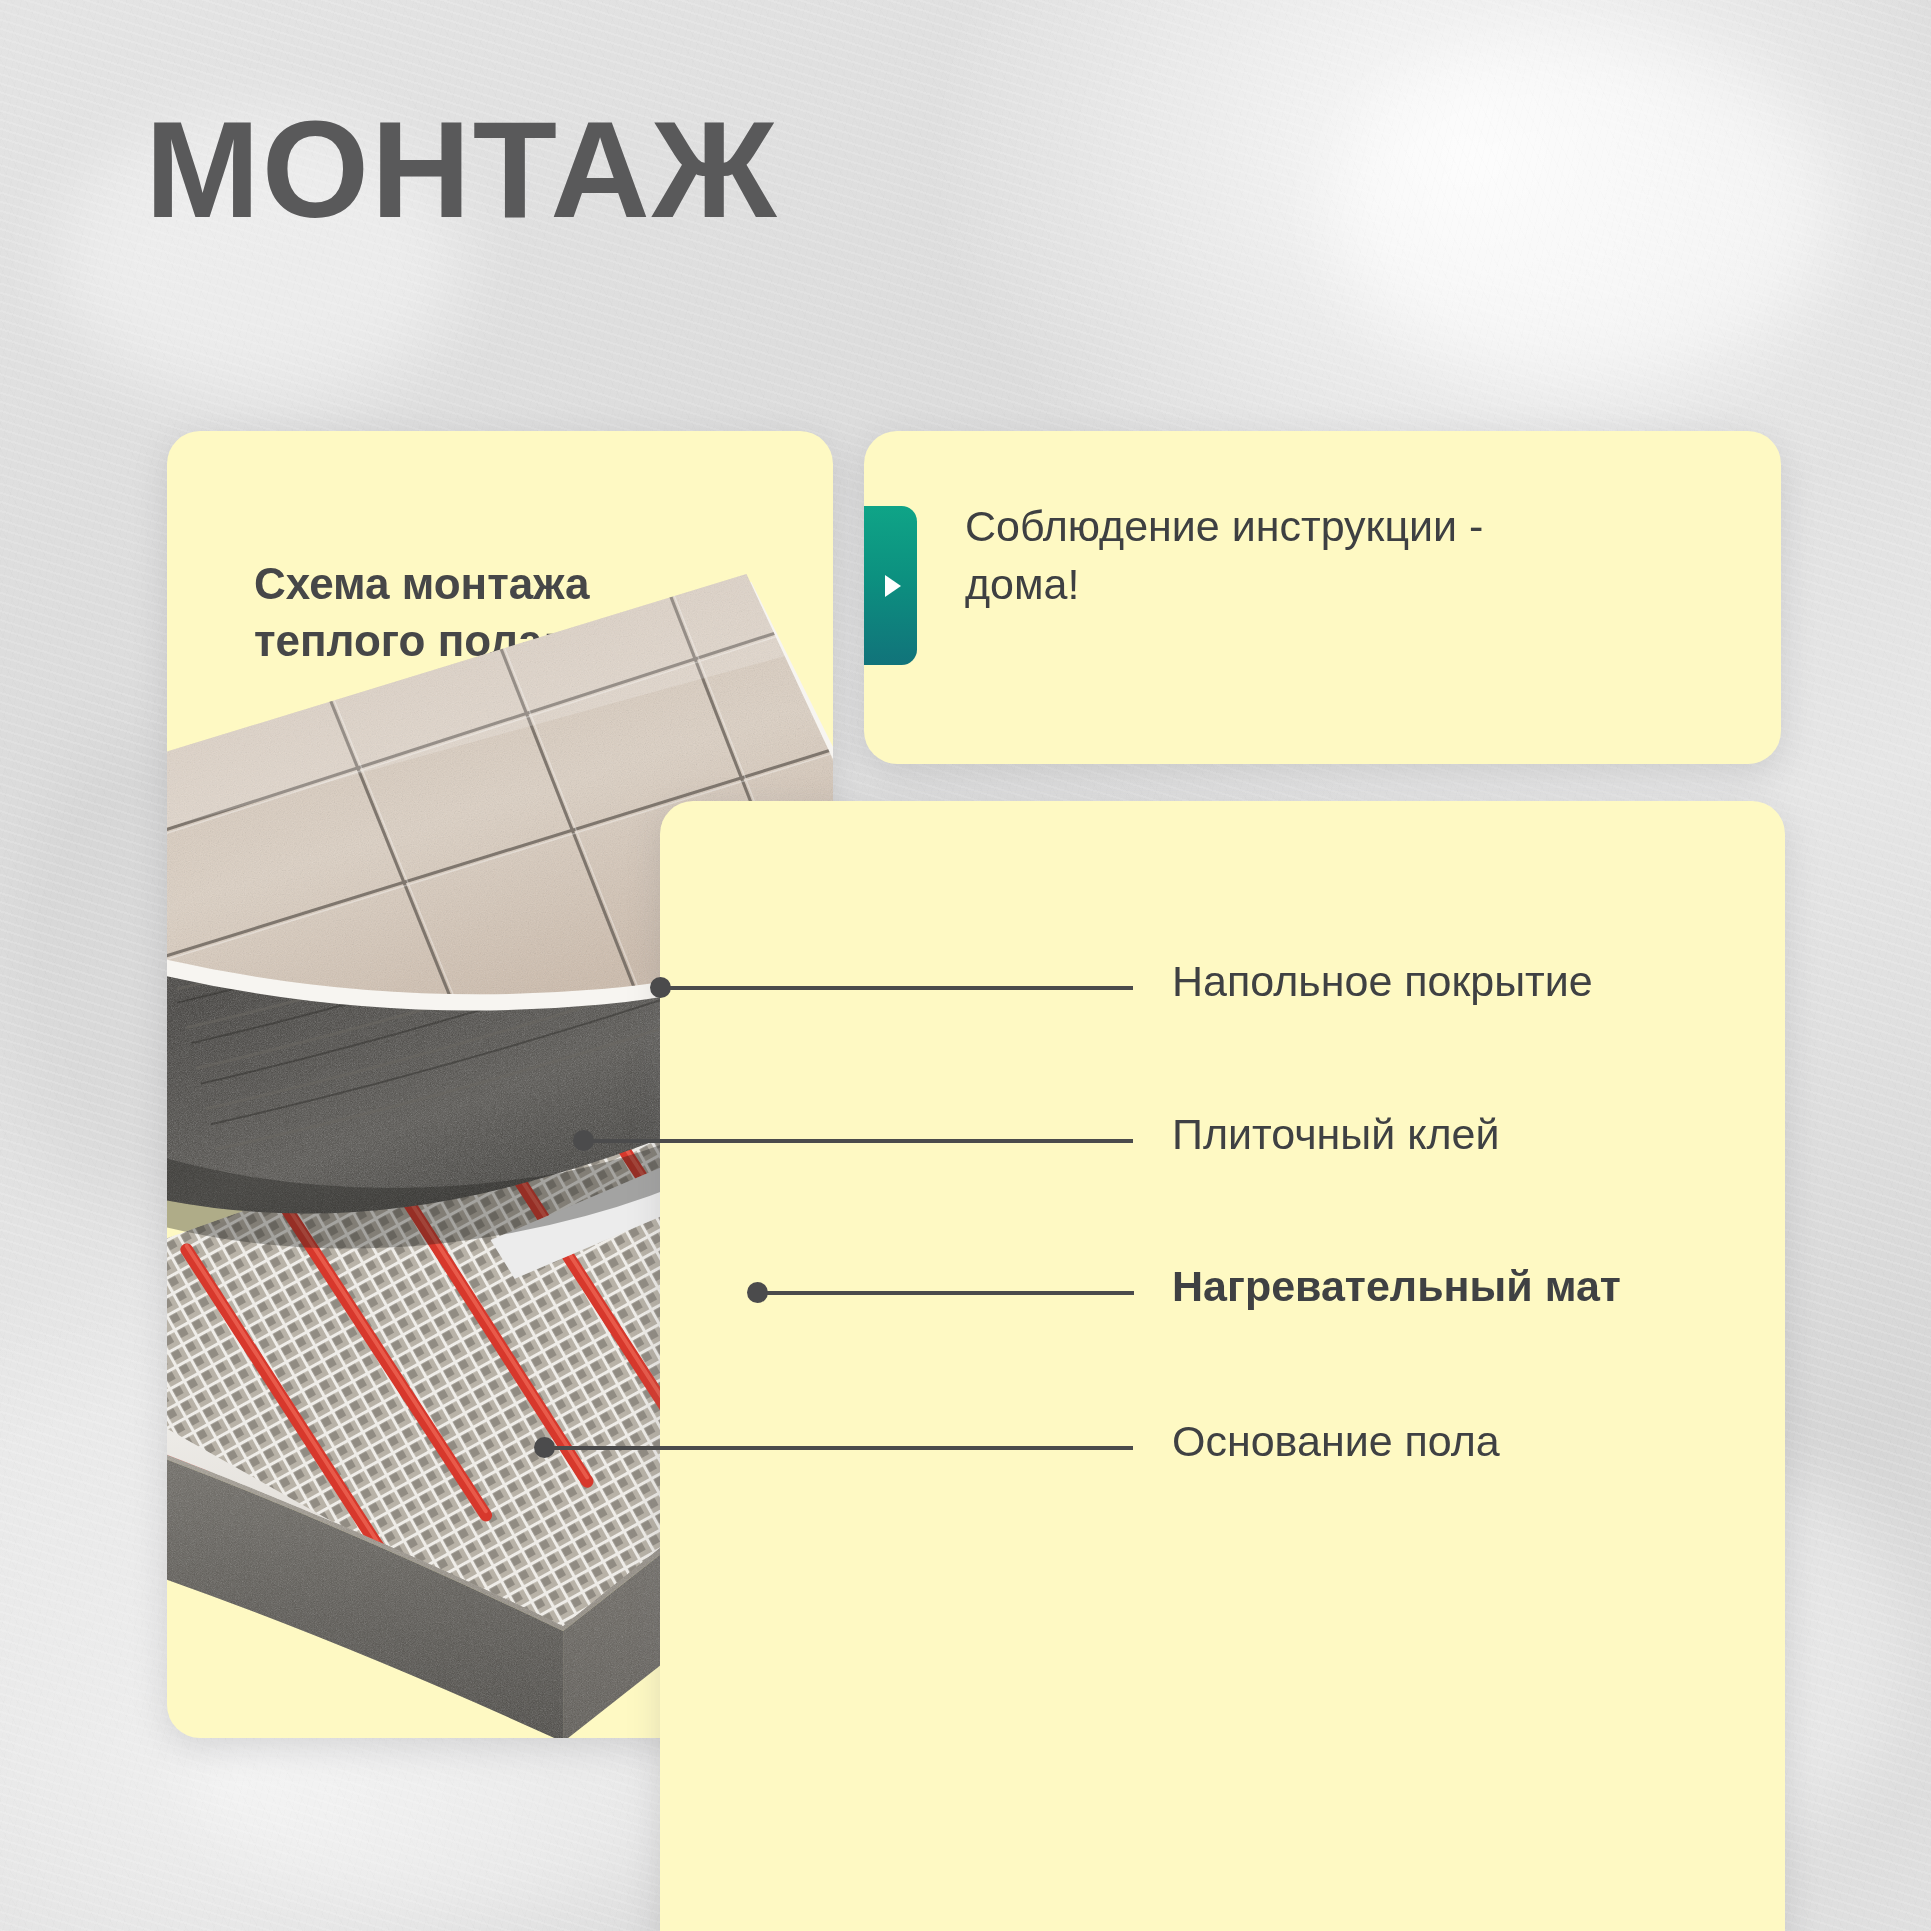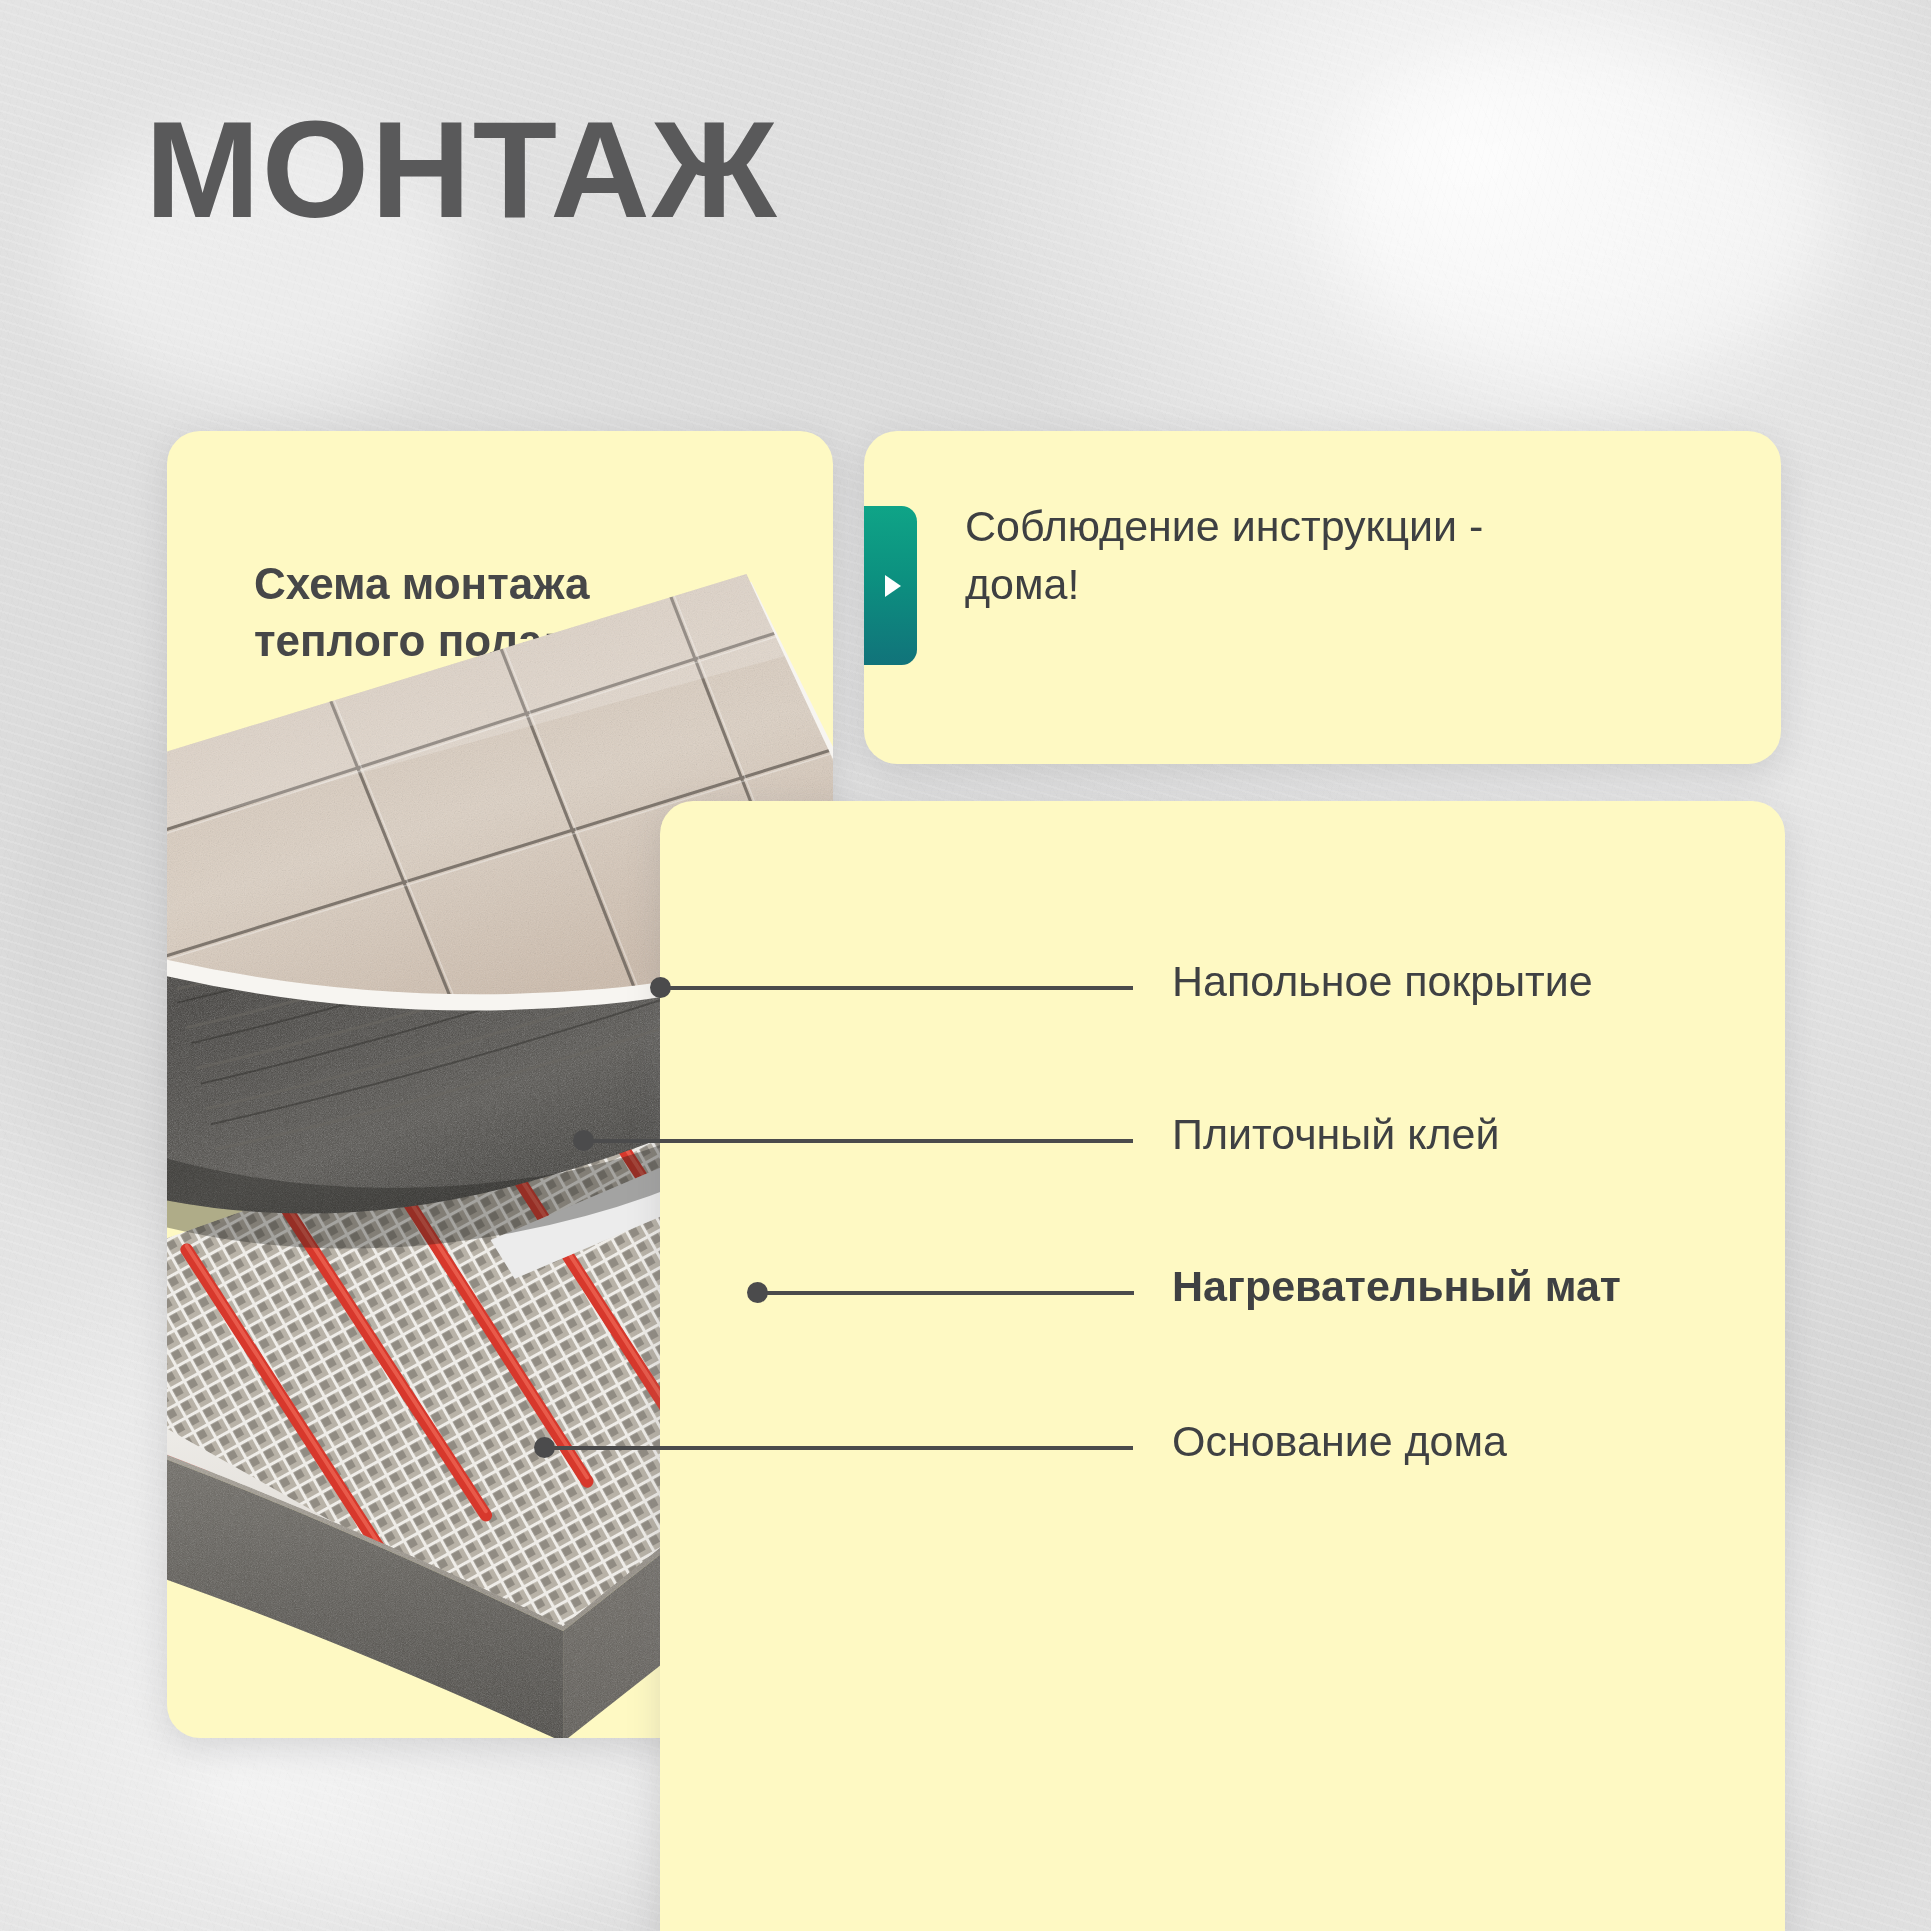--- a/index.html
+++ b/index.html
@@ -403,16 +403,16 @@
 
   <div class="layer-row" style="top:465px;">
     <span class="layer-dot" style="left:87px;"></span>
     <span class="layer-lead" style="left:97px; width:377px;"></span>
     <span class="layer-label" style="left:512px;font-weight:bold;">Нагревательный мат</span>
   </div>
 
   <div class="layer-row" style="top:620px;">
     <span class="layer-dot" style="left:-126px;"></span>
     <span class="layer-lead" style="left:-116px; width:589px;"></span>
-    <span class="layer-label" style="left:512px;">Основание дома</span>
+    <span class="layer-label" style="left:512px;">Основание пола</span>
   </div>
 </div>
 
 
 </body></html>

